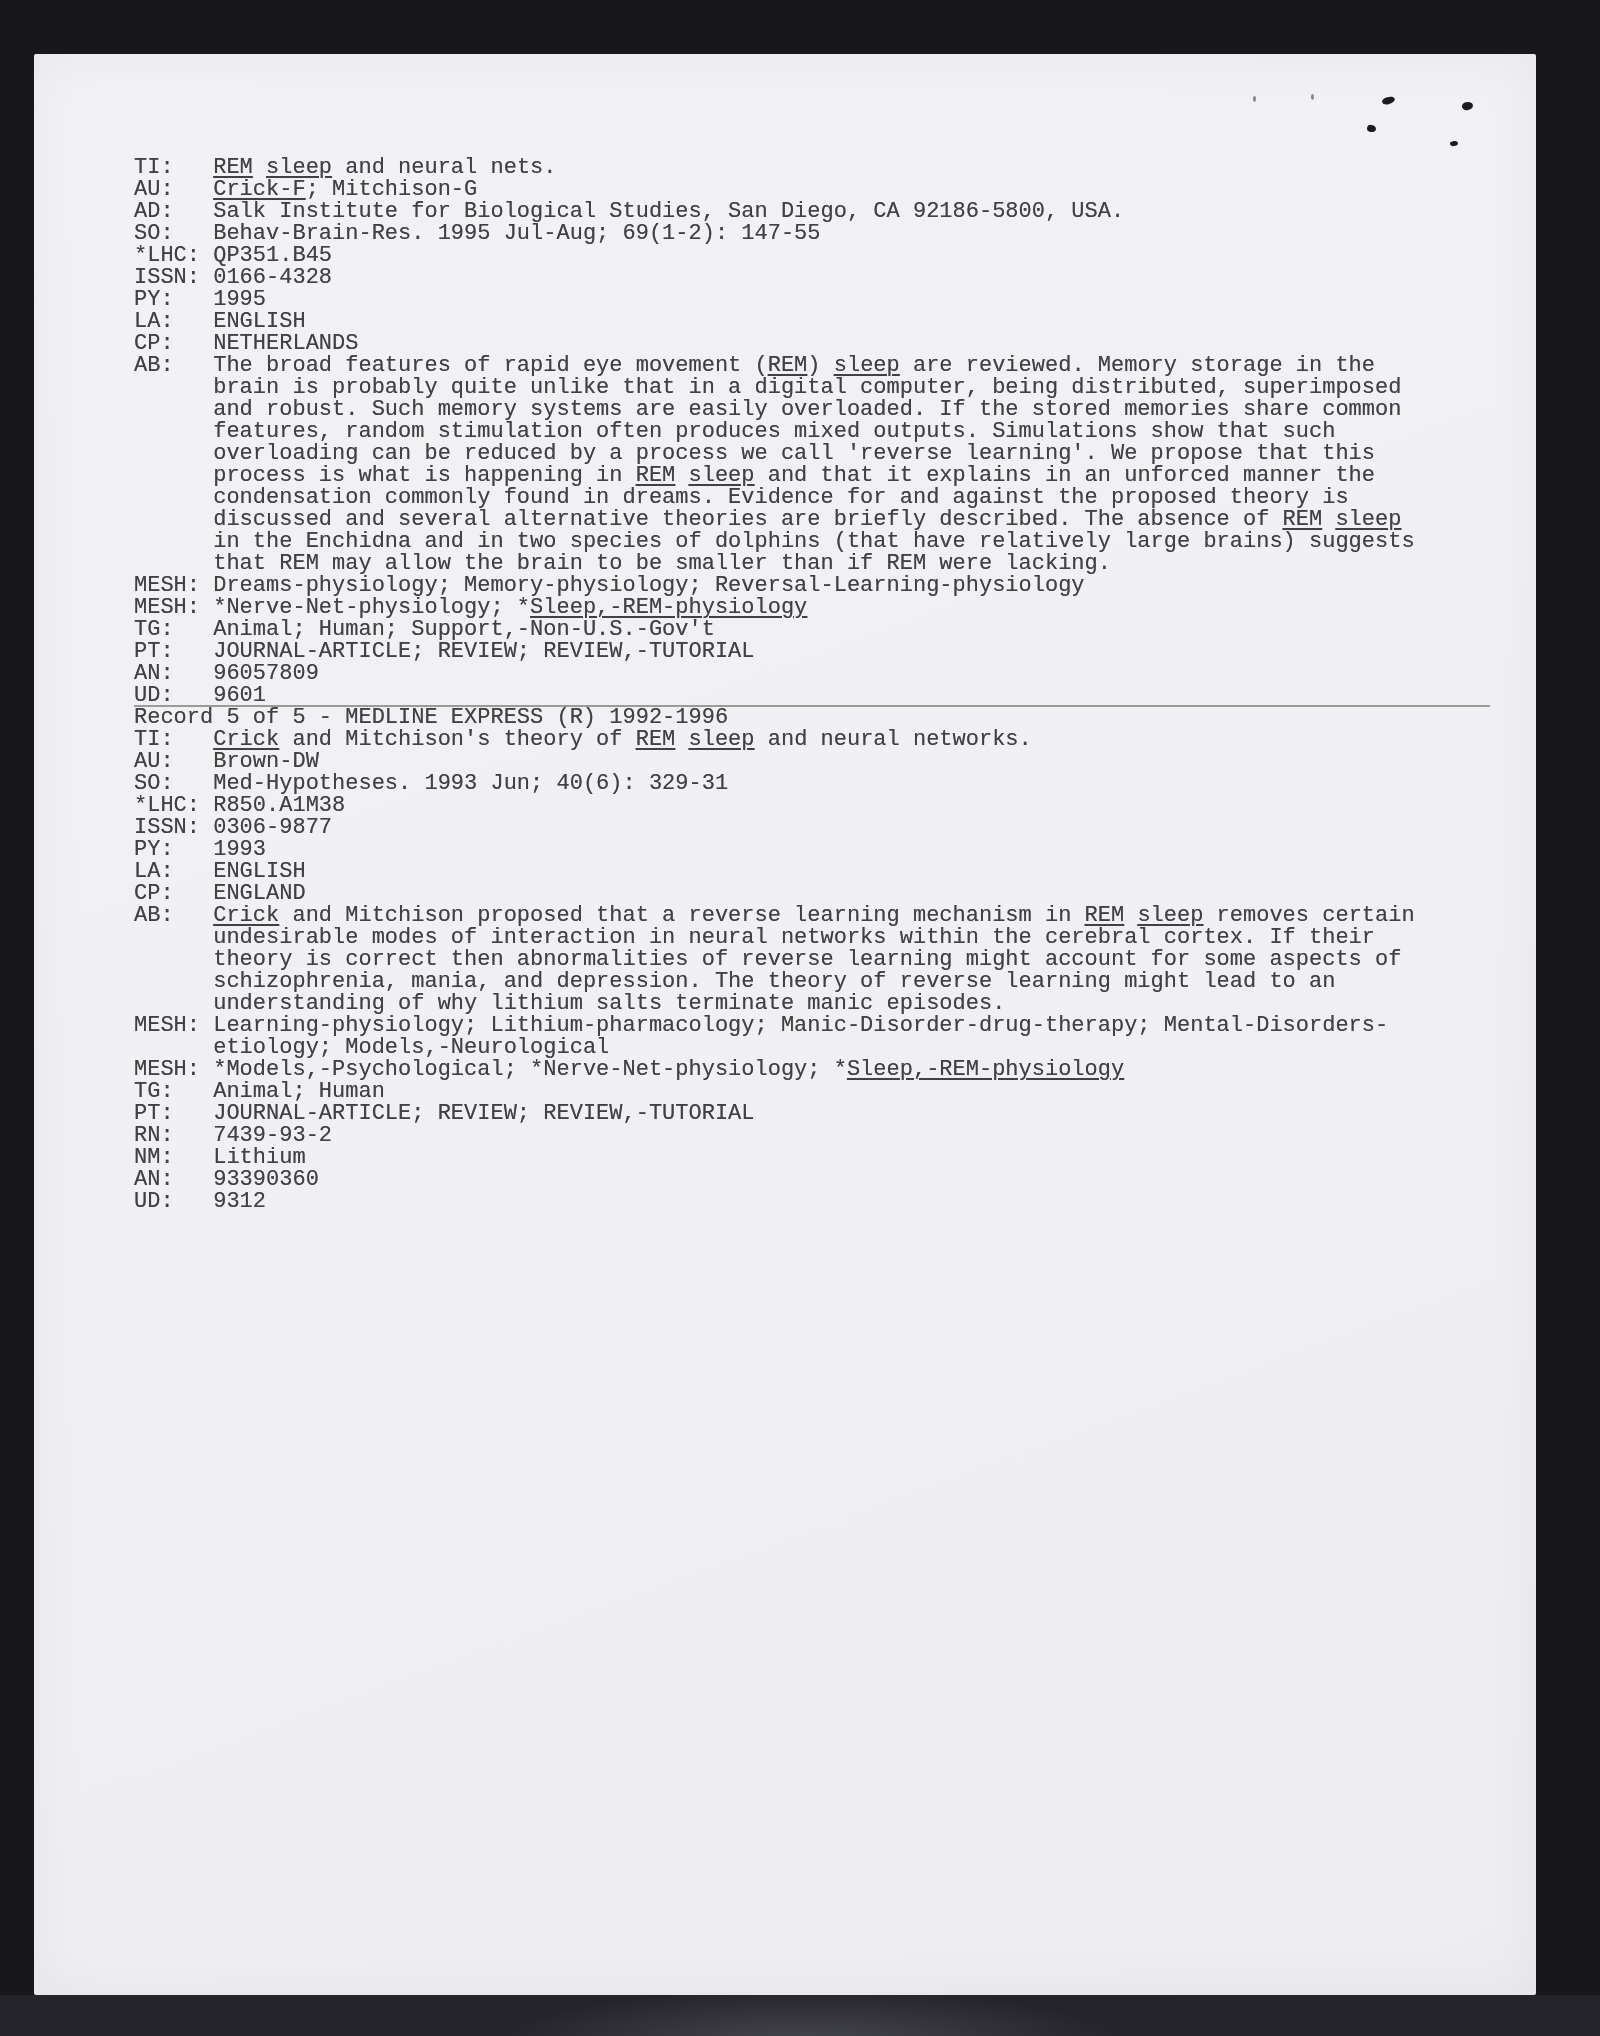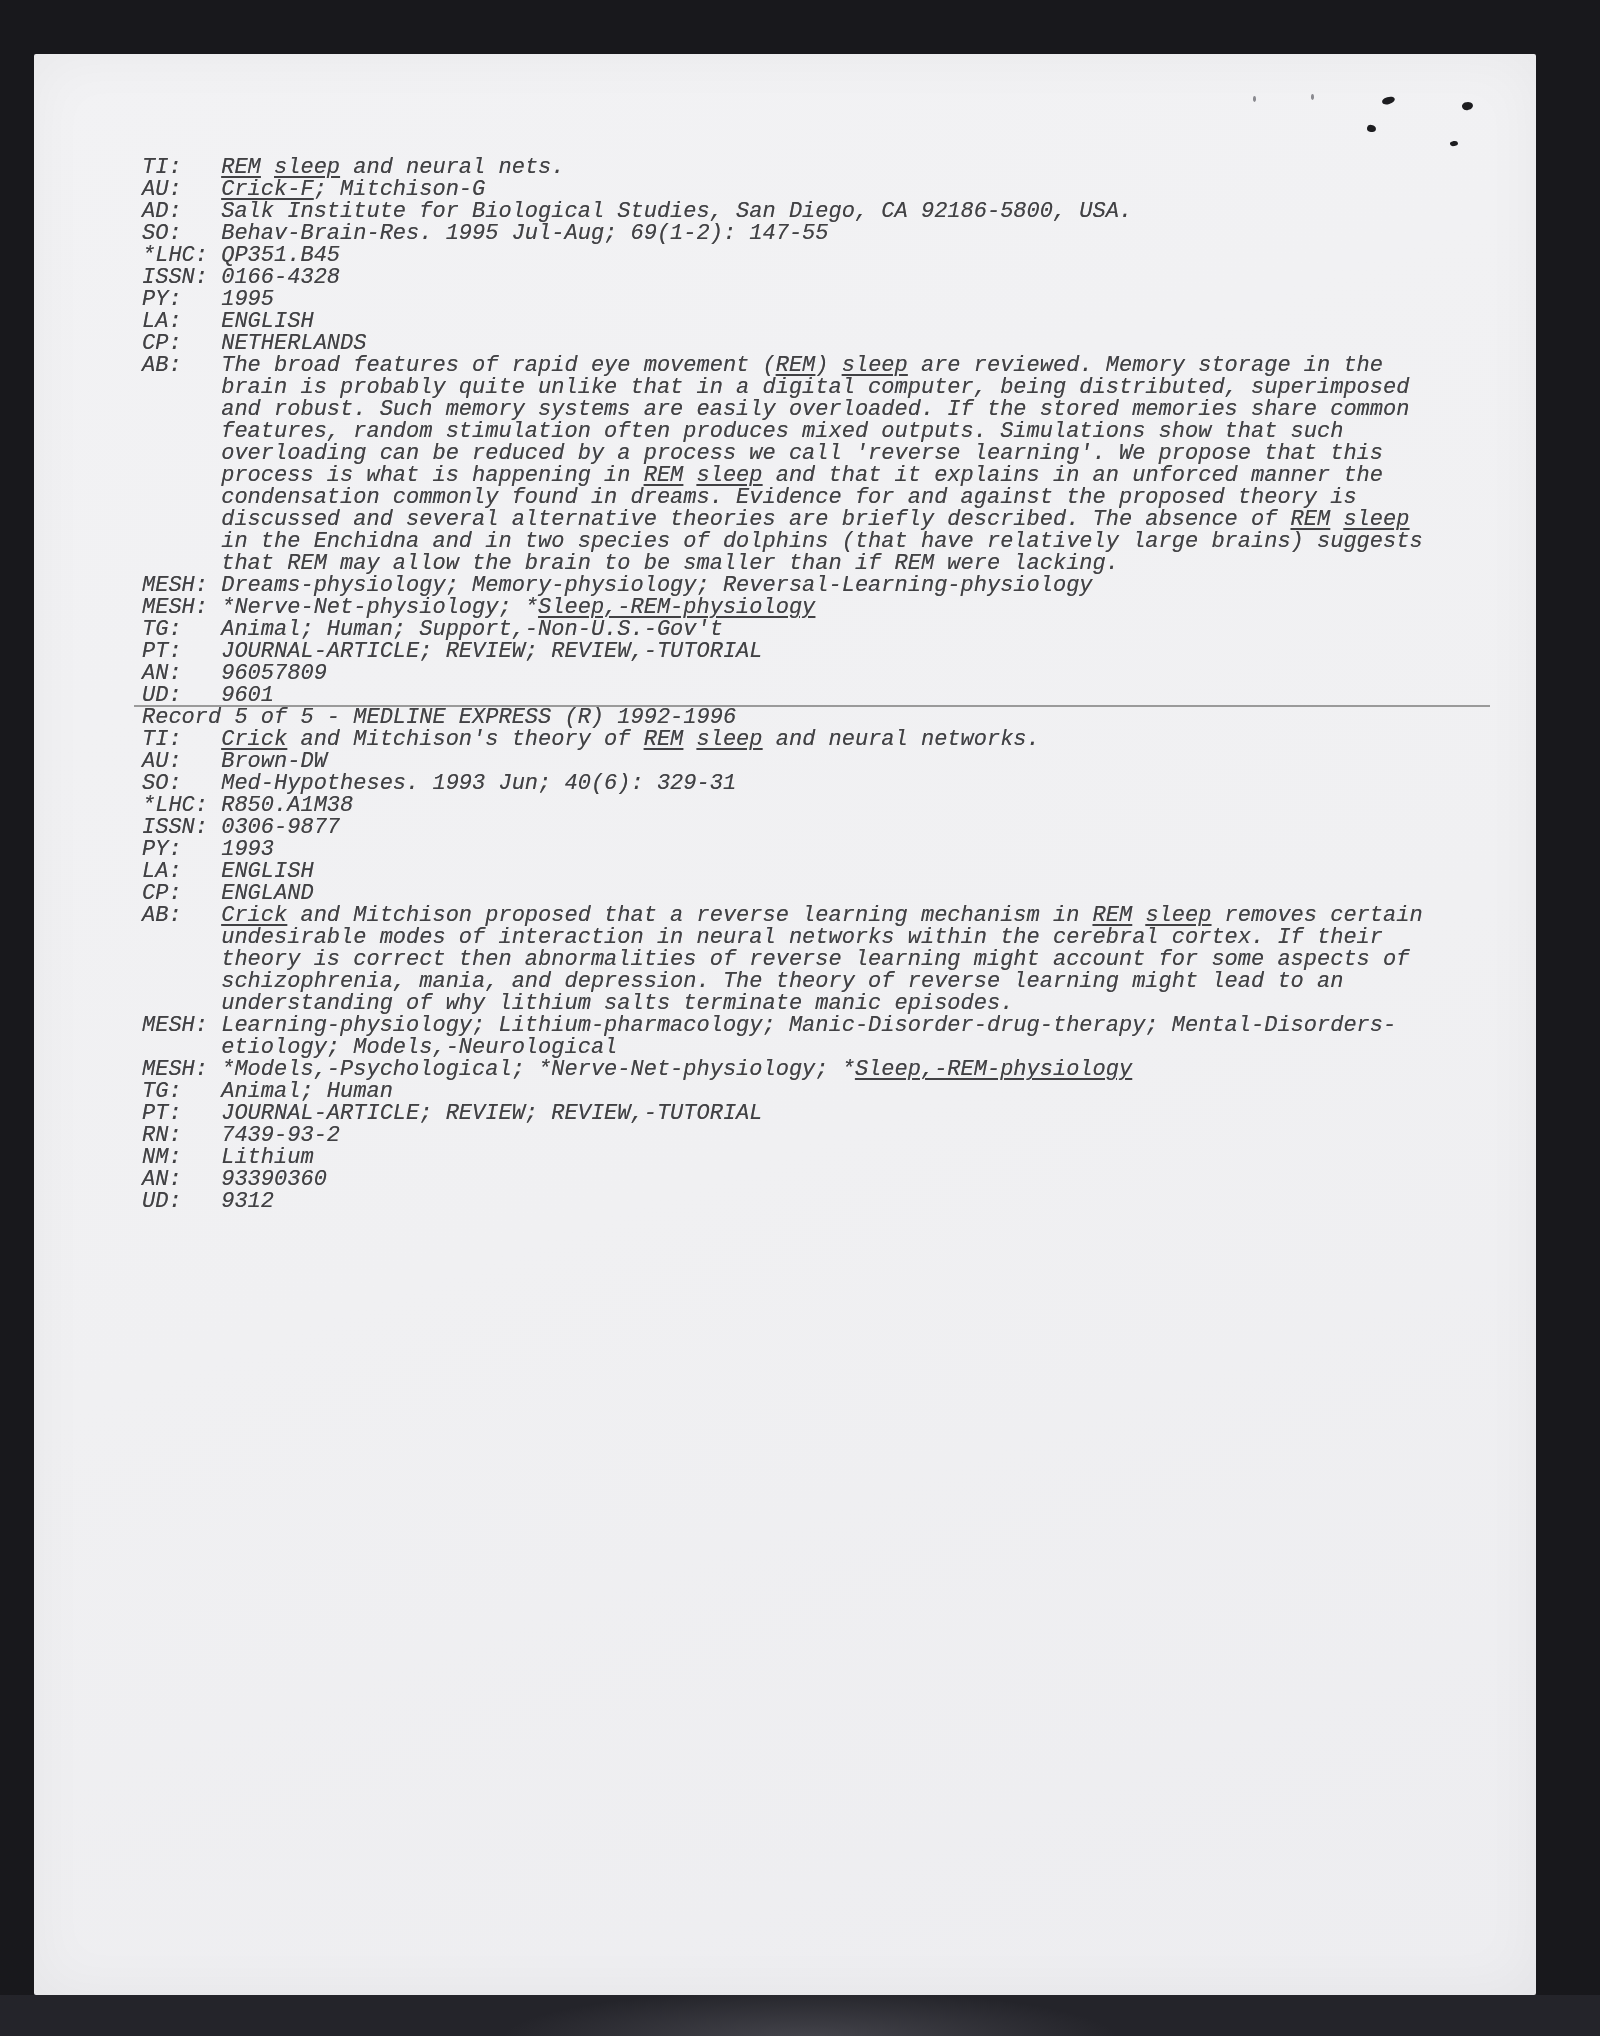--- a/index.html
+++ b/index.html
@@ -19,25 +19,24 @@
     position:absolute;left:0;top:1995px;width:1600px;height:41px;
     background:radial-gradient(ellipse 430px 70px at 810px 45px, rgba(145,145,155,0.30), rgba(145,145,155,0) 72%), var(--bed);
   }
   .paper{
     position:absolute;left:34px;top:54px;width:1502px;height:1941px;
     background:linear-gradient(160deg,#f2f2f4 0%,var(--paper) 55%,#ededf0 100%);
     border-radius:2px;
     box-shadow:inset 0 0 60px rgba(0,0,0,0.045);
   }
   .doc{
-    position:absolute;left:108px;top:103px;
+    position:absolute;left:100px;top:103px;
     font-size:22px;line-height:22px;color:var(--ink);
     white-space:pre;
     text-shadow:0 0 0.4px rgba(65,65,68,0.55);
-    font-style:italic;
   }
   .line{height:22px;}
   .lbl{display:inline;}
   .seg.u{
     text-decoration:underline;
     text-decoration-thickness:2px;
     text-underline-offset:3px;
   }
   .rule{
     position:absolute;left:100px;top:651px;width:1356px;height:2px;

